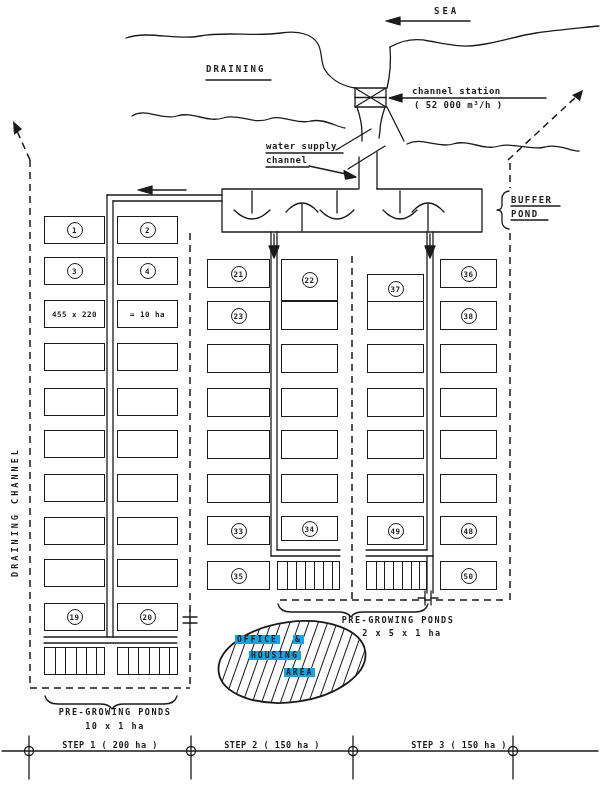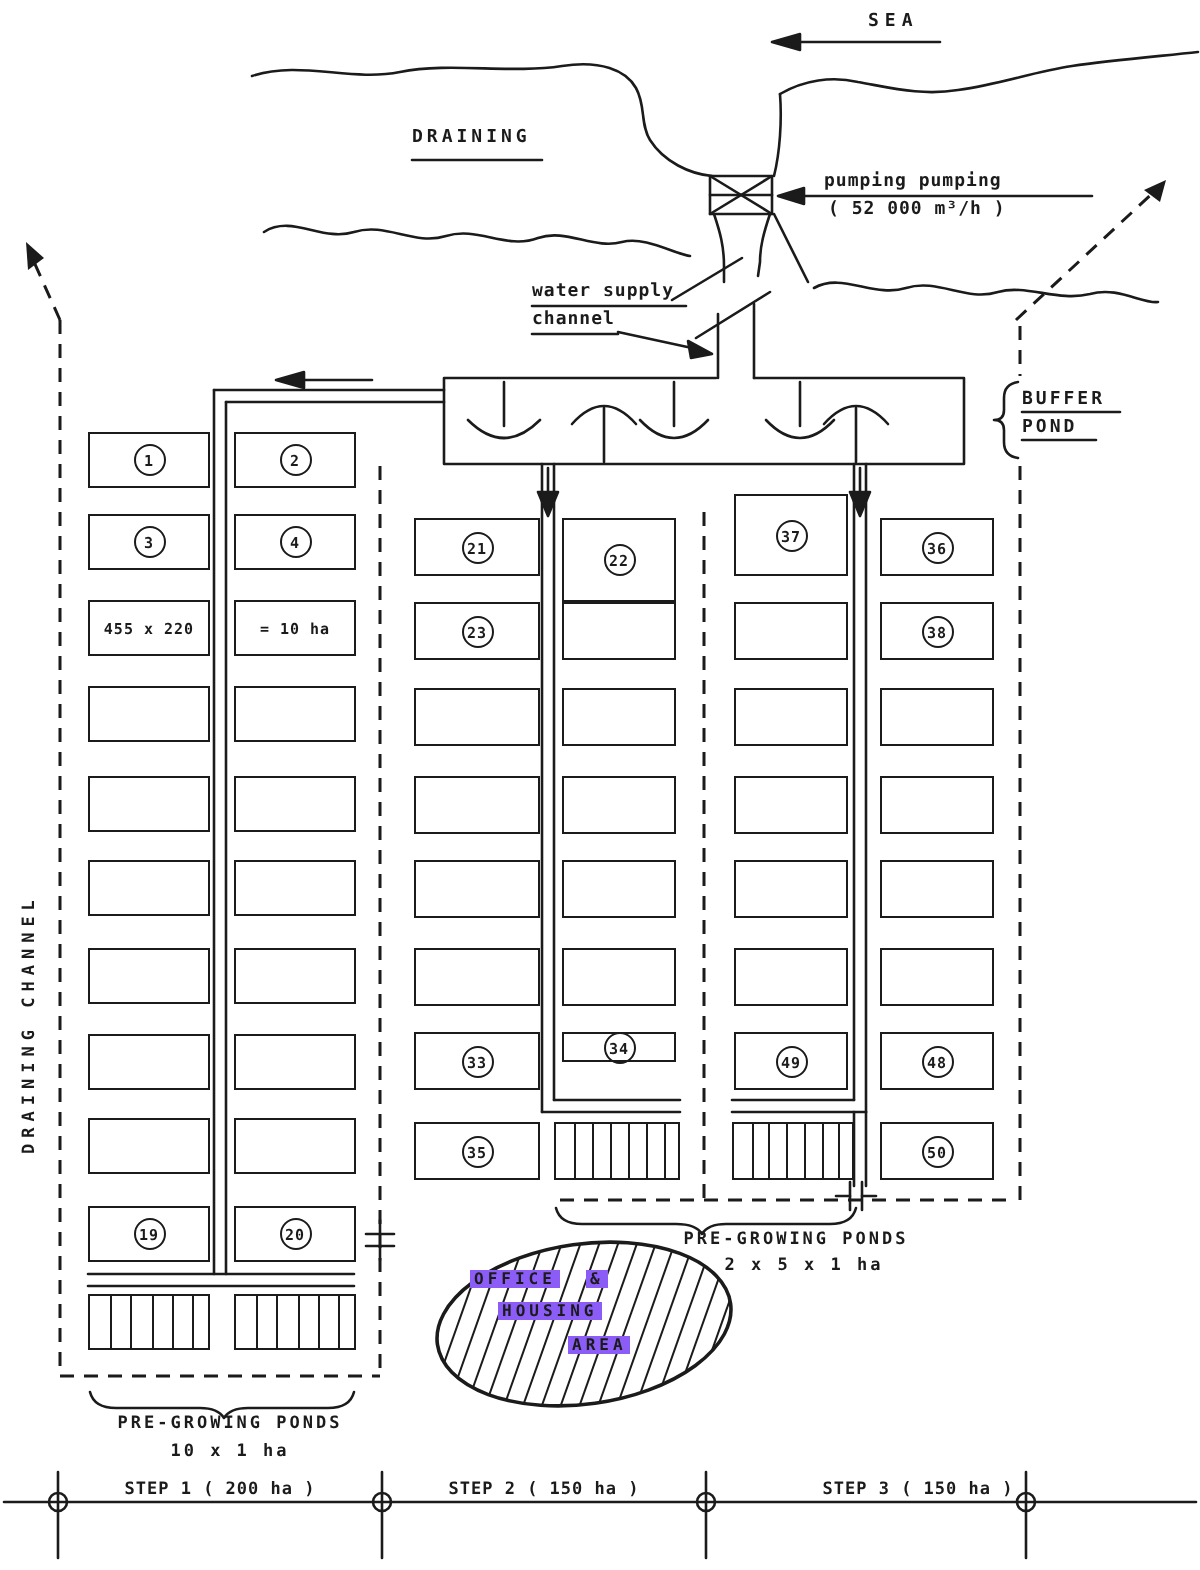--- a/index.html
+++ b/index.html
@@ -6,21 +6,21 @@
   .stage{position:relative;width:600px;height:785px;background:#fff;overflow:hidden;
          font-family:"DejaVu Sans Mono",monospace;color:#1b1b1b;}
   svg{position:absolute;left:0;top:0;}
   .lbl{position:absolute;font-weight:bold;white-space:nowrap;color:#1b1b1b;}
   .lbl-sea{font-size:9px;letter-spacing:3px;}
   .lbl-mangrove{font-size:9px;letter-spacing:2px;}
   .lbl-small{font-size:9px;letter-spacing:0.5px;}
   .lbl-buffer{font-size:9px;letter-spacing:1.5px;}
   .lbl-caps{font-size:8.5px;letter-spacing:1.5px;text-align:center;}
   .lbl-step{font-size:8.5px;letter-spacing:0.5px;text-align:center;}
-  .lbl-office{font-size:8px;letter-spacing:2px;background:#8b5cf6;padding:0 2px;}
+  .lbl-office{font-size:8px;letter-spacing:2px;background:#0ea5e9;padding:0 2px;}
   .lbl-drain{font-size:8.5px;letter-spacing:3px;text-align:center;transform:rotate(-90deg);}
   .pond{position:absolute;border:1.5px solid #1b1b1b;background:#fff;
         display:flex;align-items:center;justify-content:center;box-sizing:border-box;}
   .pond-num{width:16px;height:16px;border:1.2px solid #1b1b1b;border-radius:50%;
         font-size:7.5px;font-weight:bold;letter-spacing:0.5px;line-height:15px;
         text-align:center;box-sizing:border-box;}
   .pond-text{font-size:7.5px;font-weight:bold;letter-spacing:0.5px;}
   .strip-line{position:absolute;top:0;bottom:0;width:0;border-left:1.3px solid #1b1b1b;}
 </style>
 </head>
@@ -235,35 +235,35 @@
       <div class="pond" style="left: 281px; top: 344px; width: 57px; height: 29px;"></div>
       <div class="pond" style="left: 207px; top: 388px; width: 63px; height: 29px;"></div>
       <div class="pond" style="left: 281px; top: 388px; width: 57px; height: 29px;"></div>
       <div class="pond" style="left: 207px; top: 430px; width: 63px; height: 29px;"></div>
       <div class="pond" style="left: 281px; top: 430px; width: 57px; height: 29px;"></div>
       <div class="pond" style="left: 207px; top: 474px; width: 63px; height: 29px;"></div>
       <div class="pond" style="left: 281px; top: 474px; width: 57px; height: 29px;"></div>
       <div class="pond" style="left: 207px; top: 516px; width: 63px; height: 29px;">
         <span class="pond-num">33</span>
       </div>
-      <div class="pond" style="left: 281px; top: 516px; width: 57px; height: 15px;">
+      <div class="pond" style="left: 281px; top: 516px; width: 57px; height: 25px;">
         <span class="pond-num">34</span>
       </div>
       <div class="pond" style="left: 207px; top: 561px; width: 63px; height: 29px;">
         <span class="pond-num">35</span>
       </div>
       <div class="pond" style="left: 277px; top: 561px; width: 63px; height: 29px;">
         <div class="strip-line" style="left: 9px;"></div>
         <div class="strip-line" style="left: 18px;"></div>
         <div class="strip-line" style="left: 27px;"></div>
         <div class="strip-line" style="left: 36px;"></div>
         <div class="strip-line" style="left: 45px;"></div>
         <div class="strip-line" style="left: 54px;"></div>
       </div>
-      <div class="pond" style="left: 367px; top: 247px; width: 57px; height: 41px;">
+      <div class="pond" style="left: 367px; top: 274px; width: 57px; height: 29px;">
         <span class="pond-num">37</span>
       </div>
       <div class="pond" style="left: 440px; top: 259px; width: 57px; height: 29px;">
         <span class="pond-num">36</span>
       </div>
       <div class="pond" style="left: 367px; top: 301px; width: 57px; height: 29px;"></div>
       <div class="pond" style="left: 440px; top: 301px; width: 57px; height: 29px;">
         <span class="pond-num">38</span>
       </div>
       <div class="pond" style="left: 367px; top: 344px; width: 57px; height: 29px;"></div>
@@ -288,21 +288,21 @@
         <div class="strip-line" style="left: 17.4286px;"></div>
         <div class="strip-line" style="left: 26.1429px;"></div>
         <div class="strip-line" style="left: 34.8571px;"></div>
         <div class="strip-line" style="left: 43.5714px;"></div>
         <div class="strip-line" style="left: 52.2857px;"></div>
       </div>
     </div>
 
   <div class="lbl lbl-sea" style="left:434px;top:6px;">SEA</div>
   <div class="lbl lbl-mangrove" style="left:206px;top:64px;">DRAINING</div>
-  <div class="lbl lbl-small" style="left:412px;top:86px;">pumping pumping</div>
+  <div class="lbl lbl-small" style="left:412px;top:86px;">channel station</div>
   <div class="lbl lbl-small" style="left:414px;top:100px;">( 52 000 m³/h )</div>
   <div class="lbl lbl-small" style="left:266px;top:141px;">water supply</div>
   <div class="lbl lbl-small" style="left:266px;top:155px;">channel</div>
   <div class="lbl lbl-buffer" style="left:511px;top:195px;">BUFFER</div>
   <div class="lbl lbl-buffer" style="left:511px;top:209px;">POND</div>
   <div class="lbl lbl-drain" style="left:-60px;top:507px;width:150px;">DRAINING CHANNEL</div>
   <div class="lbl lbl-office" style="left:235px;top:635px;">OFFICE</div>
   <div class="lbl lbl-office" style="left:293px;top:635px;">&amp;</div>
   <div class="lbl lbl-office" style="left:249px;top:651px;">HOUSING</div>
   <div class="lbl lbl-office" style="left:284px;top:668px;">AREA</div>

